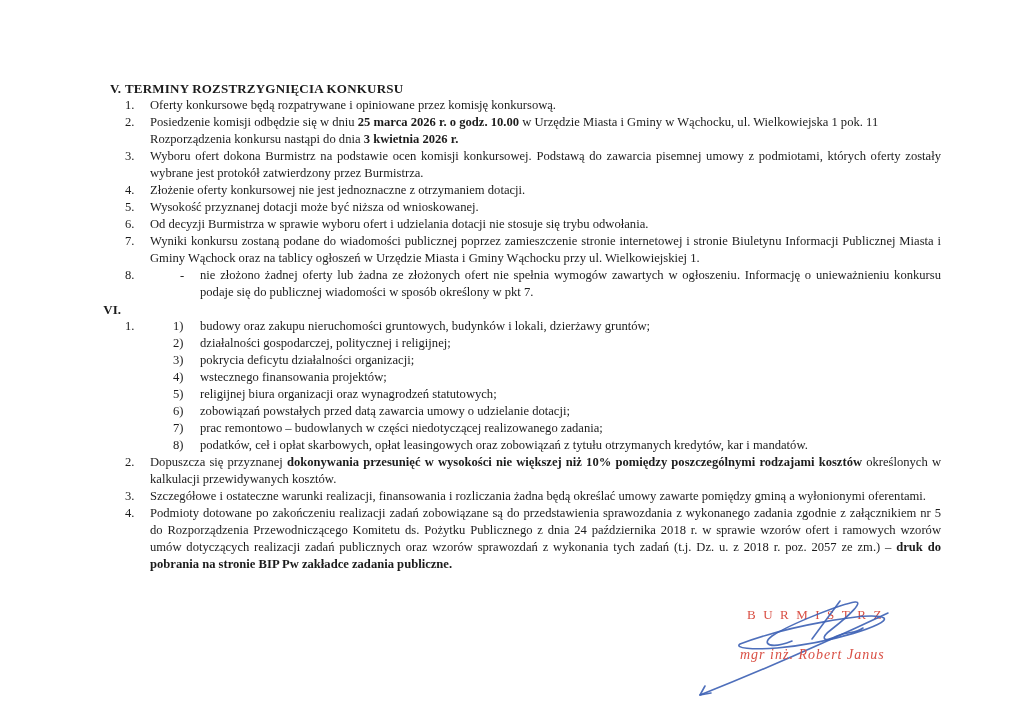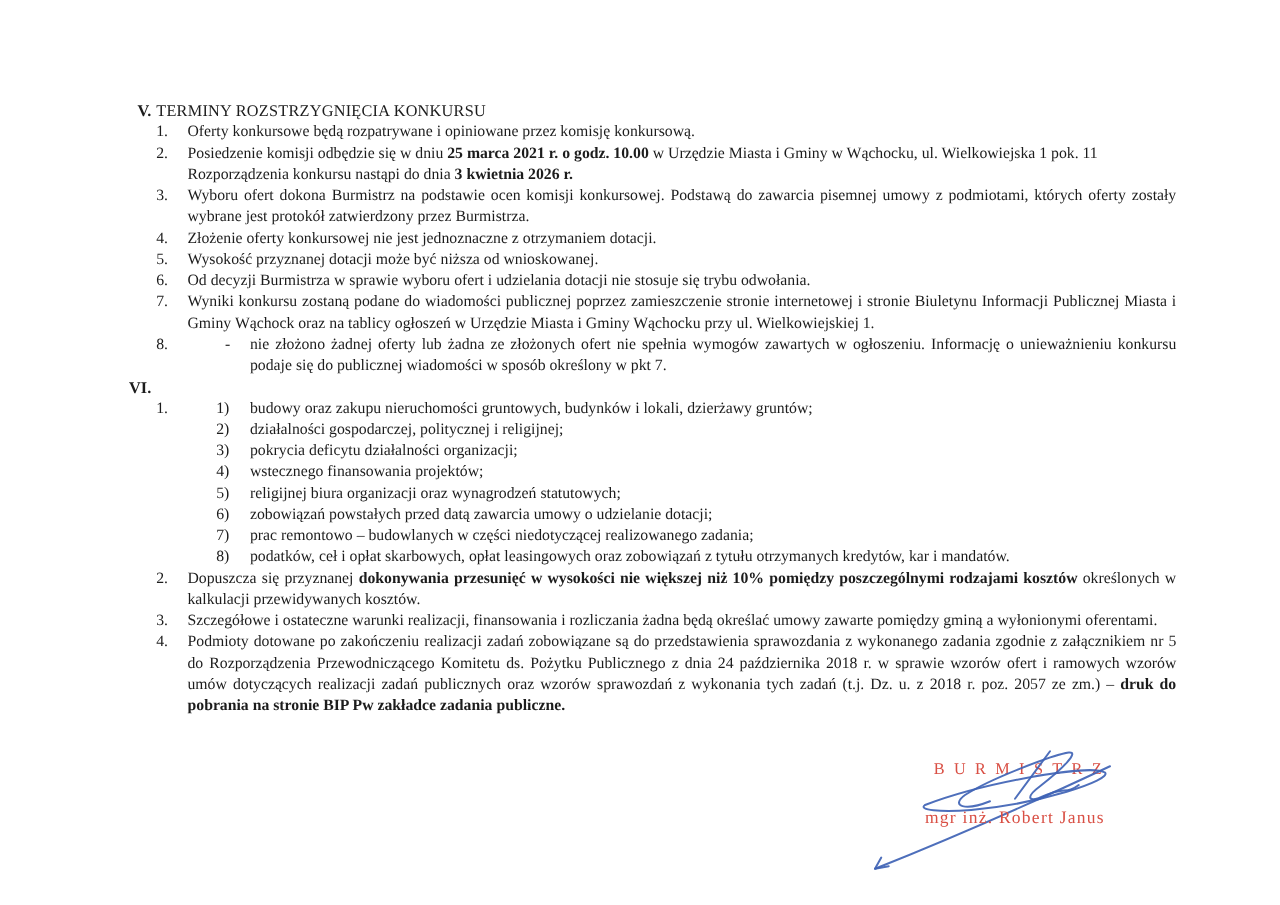--- a/index.html
+++ b/index.html
@@ -14,21 +14,21 @@
   .doc{
     position:absolute;left:95px;top:80px;width:846px;
     font-size:12.6px;line-height:17px;
   }
   .sec-head{display:flex;}
   .sec-num{
     flex:0 0 26px;text-align:right;padding-right:4px;
     font-weight:bold;font-size:13px;white-space:nowrap;
   }
   .sec-title{
-    margin:0;font-size:13px;font-weight:normal;letter-spacing:.2px;
+    margin:0;font-size:13px;font-weight:bold;letter-spacing:.2px;
   }
   .items{margin-left:30px;}
   .item{display:flex;}
   .item-num{flex:0 0 25px;}
   .item-body{flex:1;text-align:justify;}
   .subitems{margin-left:23px;}
   .subitem{display:flex;}
   .sub-marker{flex:0 0 27px;}
   .sub-body{flex:1;text-align:justify;}
   .subitems.dash{margin-left:30px;}
@@ -39,21 +39,21 @@
     position:absolute;left:690px;top:598px;width:240px;height:104px;
   }
   .sig-role{
     position:absolute;left:57px;top:9px;
     color:var(--accent,#d94f44);
     font-size:13px;letter-spacing:7.5px;white-space:nowrap;
   }
   .sig-name{
     position:absolute;left:50px;top:49px;
     color:var(--accent,#d94f44);
-    font-size:14px;letter-spacing:1px;white-space:nowrap;
+    font-size:14px;font-style:italic;letter-spacing:1px;white-space:nowrap;
   }
   .sig-ink{
     position:absolute;left:0;top:0;width:240px;height:104px;
     pointer-events:none;
   }
   .sig-ink path{
     fill:none;stroke:var(--ink,#3f63b5);stroke-width:1.6;
     stroke-linecap:round;stroke-linejoin:round;opacity:.92;
   }
 </style>
@@ -68,21 +68,21 @@
           <span class="sec-num">V.</span>
           <h2 class="sec-title">TERMINY ROZSTRZYGNIĘCIA KONKURSU</h2>
         </div>
         <div class="items">
           <div class="item">
             <span class="item-num">1.</span>
             <div class="item-body"><span><span>Oferty konkursowe będą rozpatrywane i opiniowane przez komisję konkursową.</span></span></div>
           </div>
           <div class="item">
             <span class="item-num">2.</span>
-            <div class="item-body"><span><span>Posiedzenie komisji odbędzie się w dniu </span><b>25 marca 2021 r. o godz. 10.00</b><span> w Urzędzie Miasta i Gminy w Wąchocku, ul. Wielkowiejska 1 pok. 11</span><br><span>Rozporządzenia konkursu nastąpi do dnia </span><b>3 kwietnia 2026 r.</b></span></div>
+            <div class="item-body"><span><span>Posiedzenie komisji odbędzie się w dniu </span><b>25 marca 2026 r. o godz. 10.00</b><span> w Urzędzie Miasta i Gminy w Wąchocku, ul. Wielkowiejska 1 pok. 11</span><br><span>Rozporządzenia konkursu nastąpi do dnia </span><b>3 kwietnia 2026 r.</b></span></div>
           </div>
           <div class="item">
             <span class="item-num">3.</span>
             <div class="item-body"><span><span>Wyboru ofert dokona Burmistrz na podstawie ocen komisji konkursowej. Podstawą do zawarcia pisemnej umowy z podmiotami, których oferty zostały wybrane jest protokół zatwierdzony przez Burmistrza.</span></span></div>
           </div>
           <div class="item">
             <span class="item-num">4.</span>
             <div class="item-body"><span><span>Złożenie oferty konkursowej nie jest jednoznaczne z otrzymaniem dotacji.</span></span></div>
           </div>
           <div class="item">

